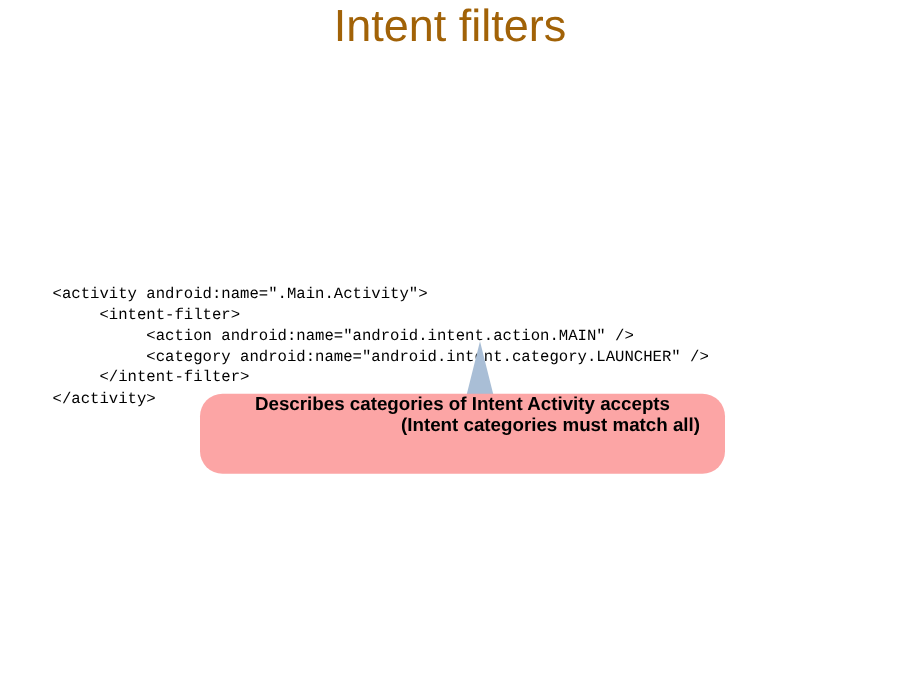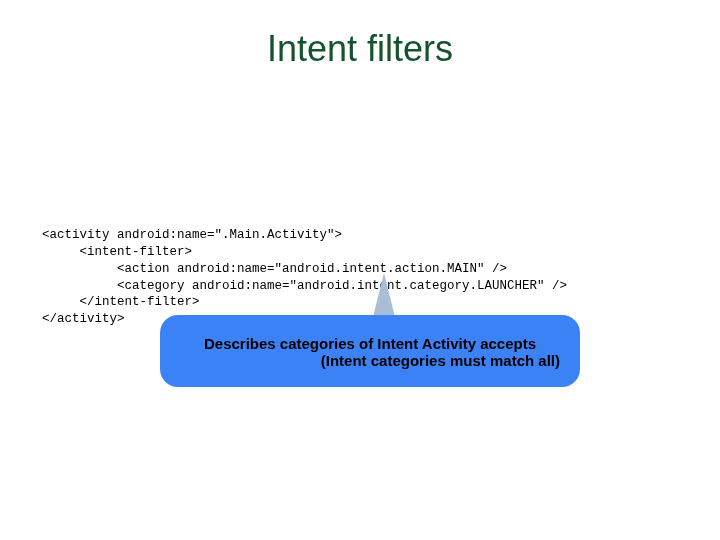--- a/index.html
+++ b/index.html
@@ -8,22 +8,21 @@
     height: 540px;
     background: #fff;
     font-family: Arial, Helvetica, sans-serif;
     position: relative;
     overflow: hidden;
   }
   .title {
     text-align: center;
     font-size: 36px;
     font-weight: normal;
-    padding-top: 28px;
-    color: #14532d;
+    color: #a16207;
   }
   .code {
     position: absolute;
     left: 42px;
     top: 210px;
     font-family: "Courier New", Courier, monospace;
     font-size: 12.5px;
     line-height: 1.35;
     white-space: pre;
     color: #000;
@@ -39,23 +38,23 @@
     width: 0;
     height: 0;
     left: 210px;
     top: -42px;
     border-left: 14px solid transparent;
     border-right: 14px solid transparent;
     border-bottom: 56px solid #a9bed6;
   }
   .callout {
     position: relative;
-    background: #3b82f6;
+    background: #fca5a5;
     border-radius: 18px;
-    padding: 20px 20px 18px 20px;
+    padding: 0 20px 18px 20px;
     width: 420px;
     min-height: 64px;
     text-align: center;
   }
   .callout-line1 {
     font-weight: bold;
     font-size: 15px;
     color: #000;
   }
   .callout-line2 {

